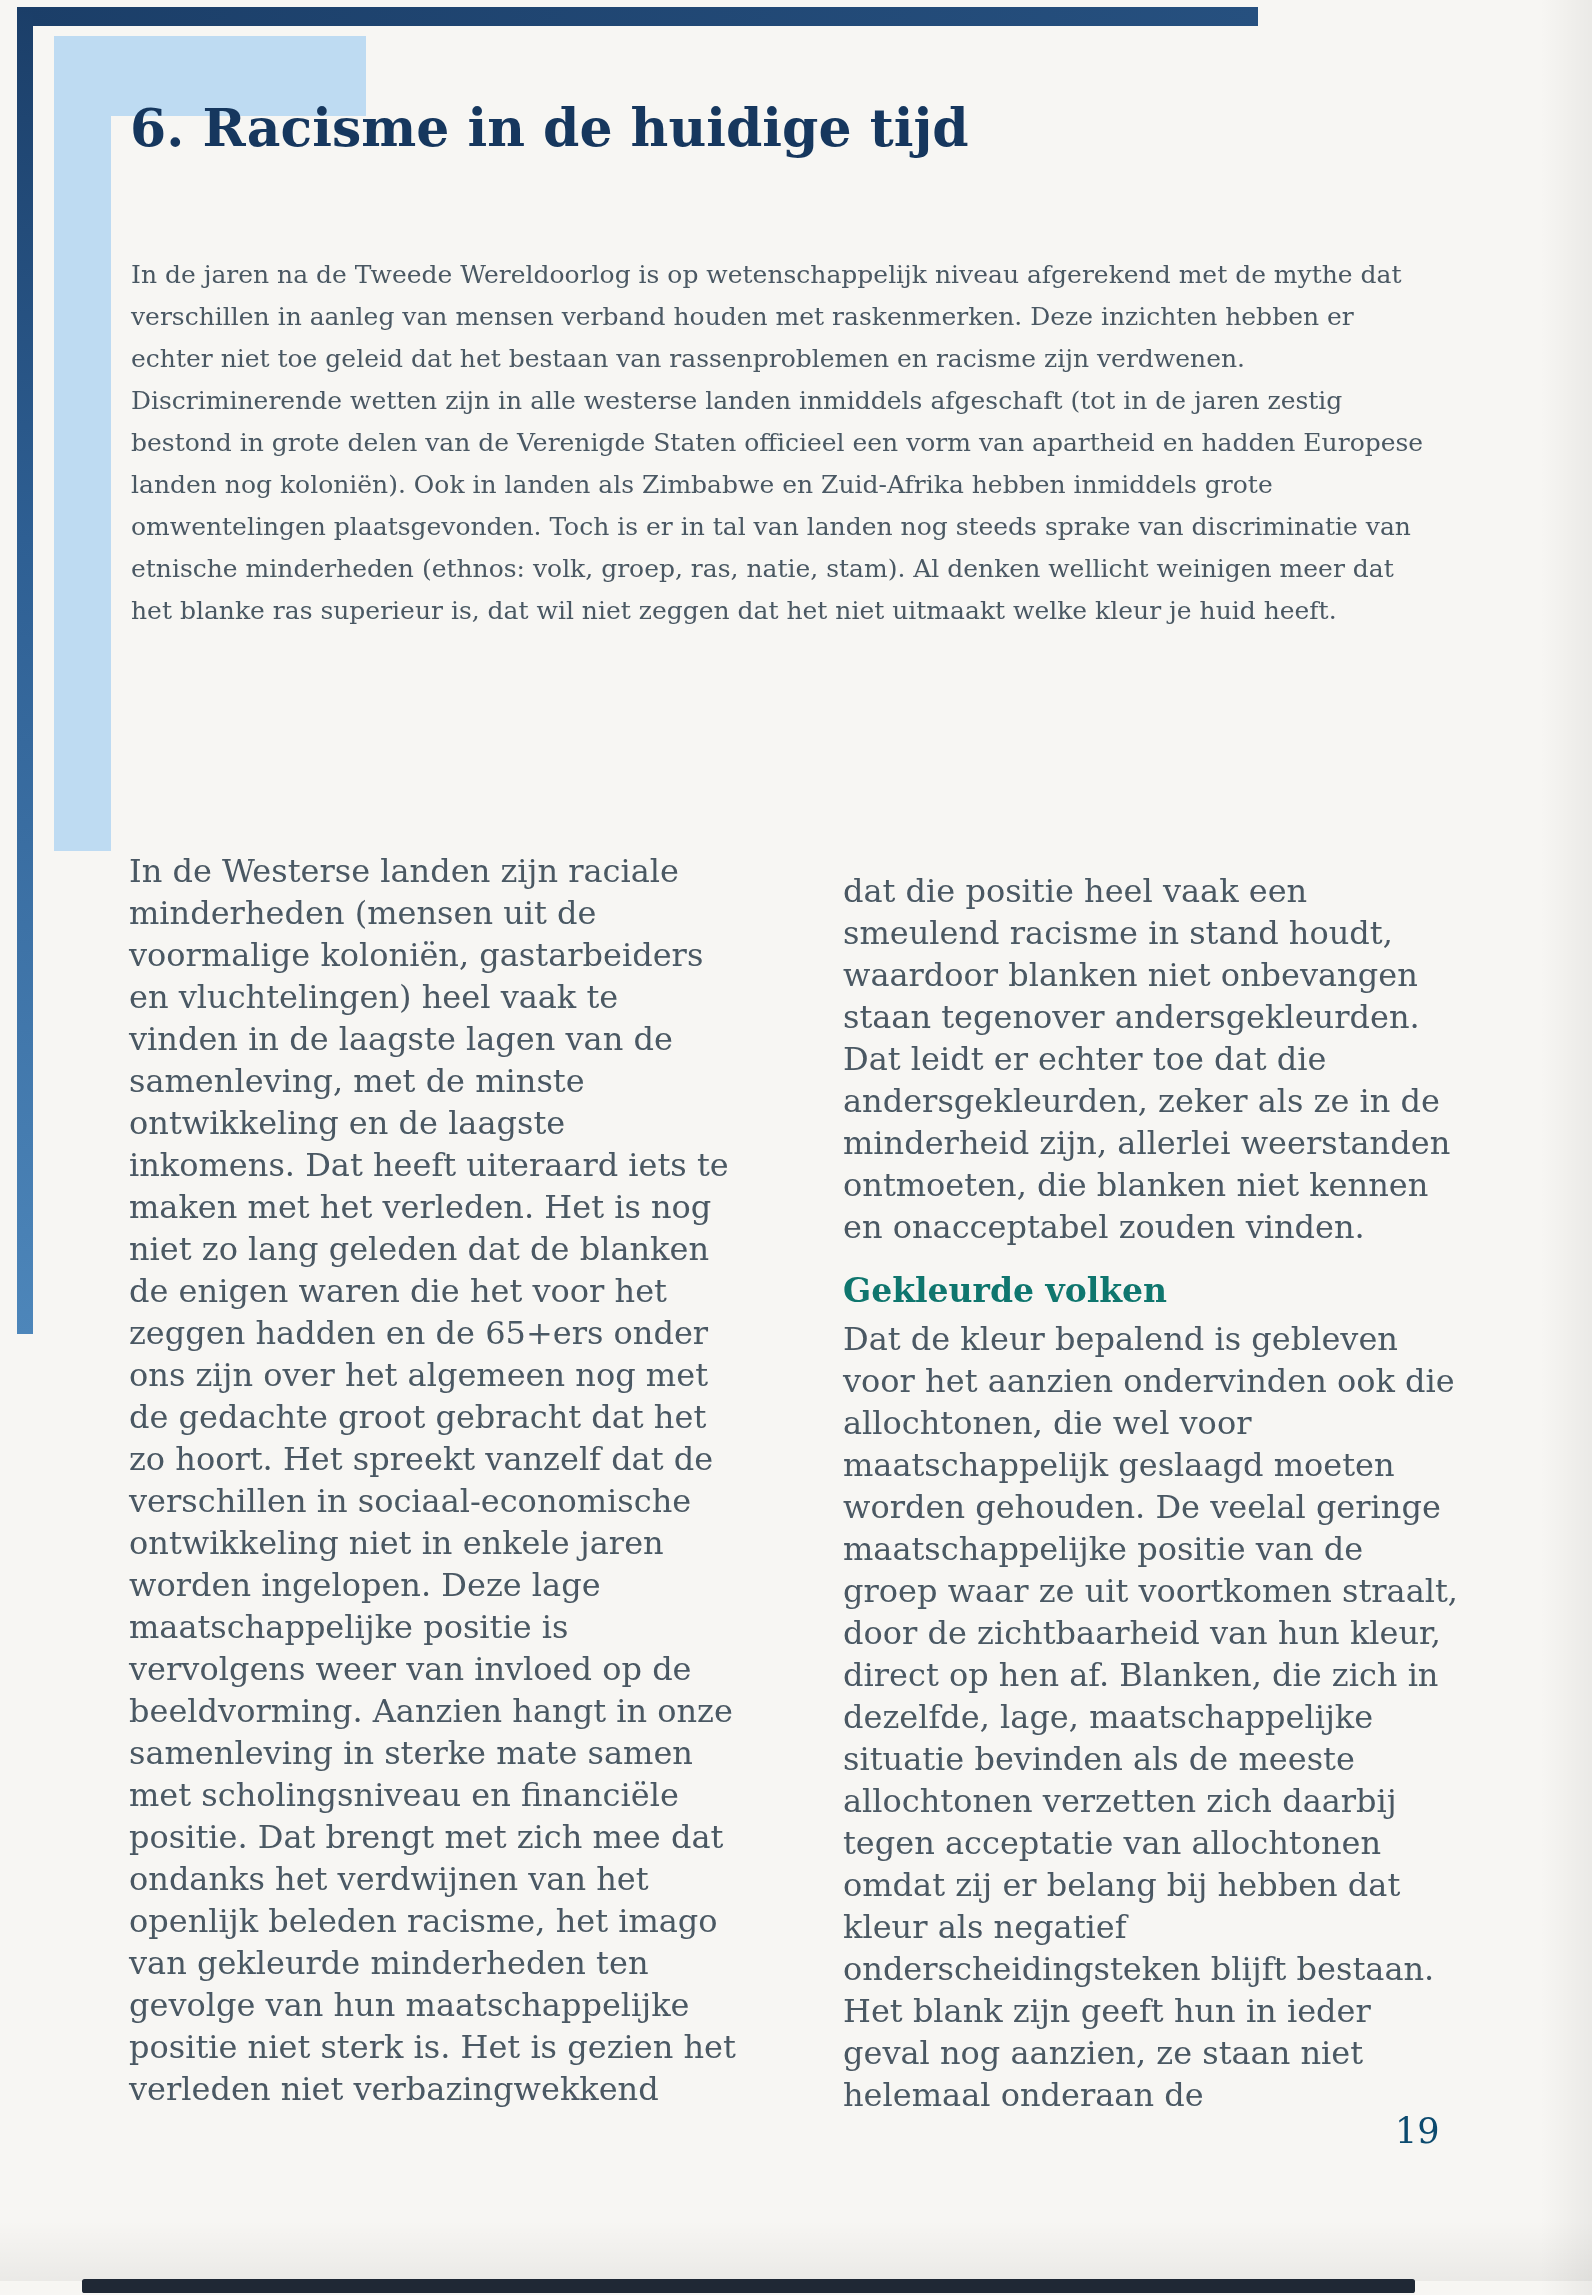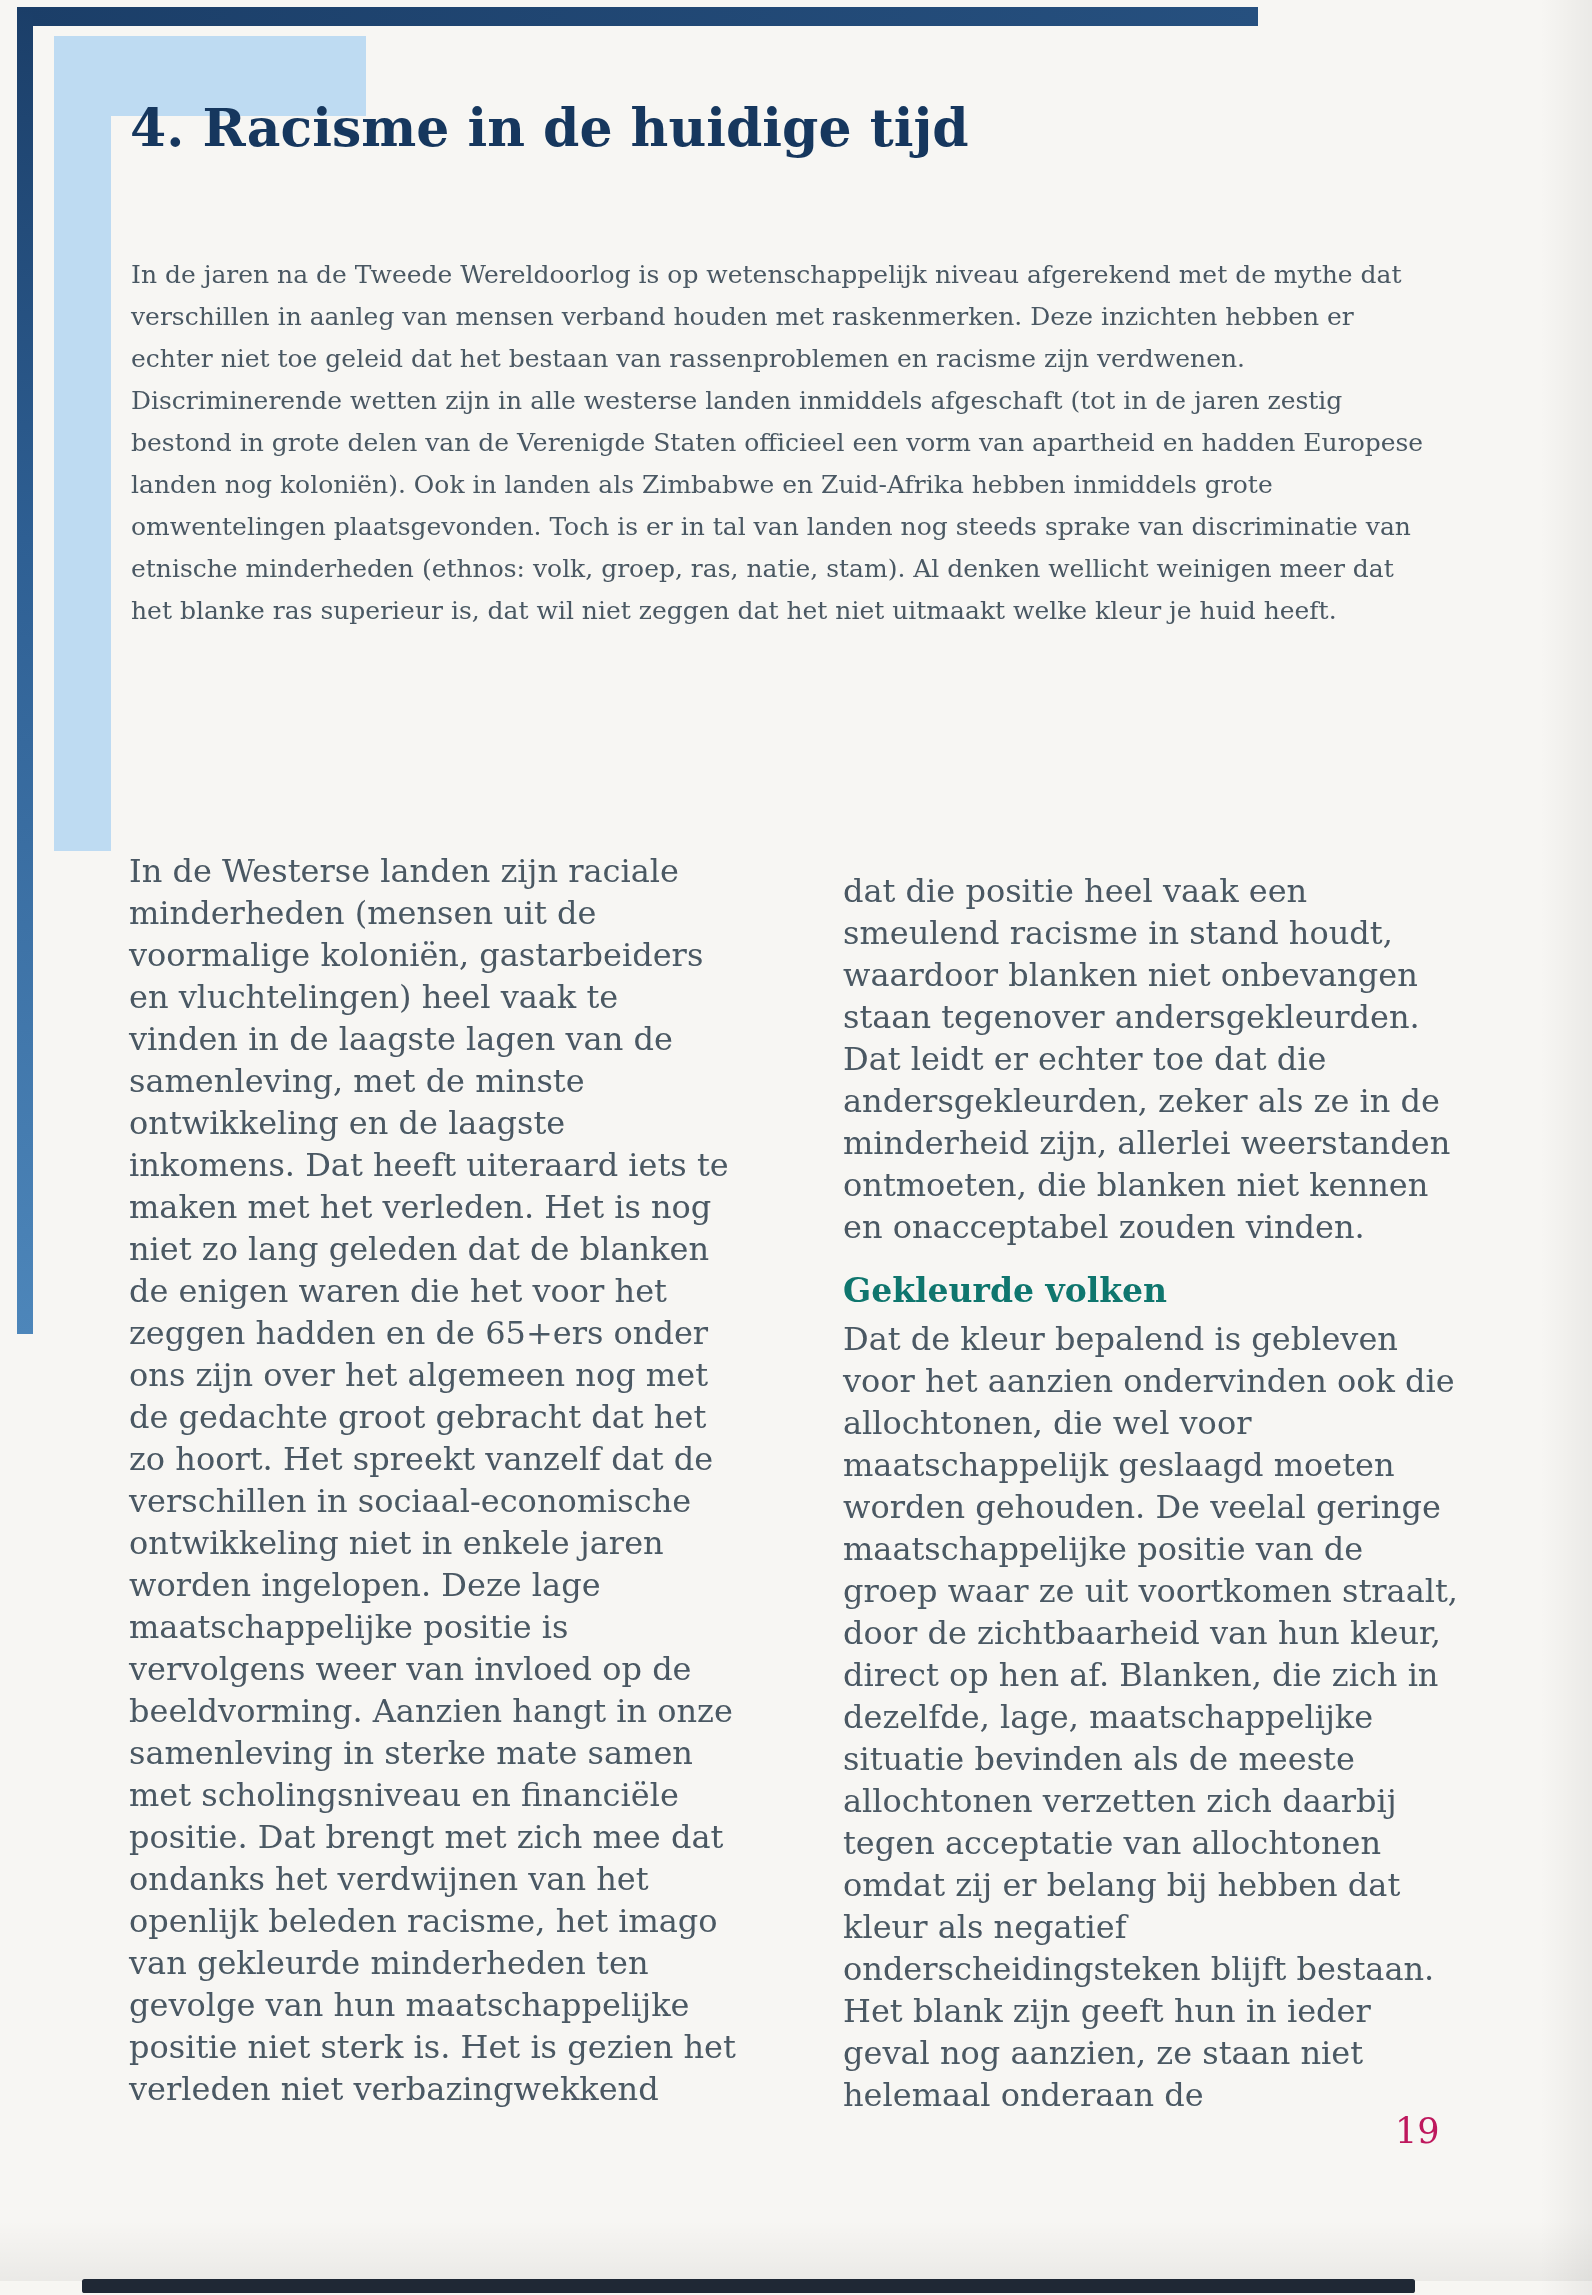--- a/index.html
+++ b/index.html
@@ -64,21 +64,21 @@
     font-size: 33px; font-weight: bold;
     color: #0f766e;
     margin-top: 22.4px;
     line-height: 42px;
   }
   .col-right .para2 { margin-top: 5.2px; }
 
   .page-number {
     position: absolute; left: 1395px; top: 2111px;
     font-size: 35px;
-    color: #be185d;
+    color: #0c4a6e;
   }
 
   
   .scan-edge-right {
     position: absolute; right: 0; top: 0;
     width: 52px; height: 100%;
     background: linear-gradient(90deg, rgba(0,0,0,0), rgba(0,0,0,0.05));
   }
   .scan-edge-bottom {
     position: absolute; left: 0; bottom: 14px;
@@ -95,21 +95,21 @@
 </head>
 <body>
 
 <div class="scan">
 
   <div class="top-bar"></div>
   <div class="left-bar"></div>
   <div class="band-top"></div>
   <div class="band-side"></div>
 
-  <h1 class="title">4. Racisme in de huidige tijd</h1>
+  <h1 class="title">6. Racisme in de huidige tijd</h1>
 
   <p class="intro">In de jaren na de Tweede Wereldoorlog is op wetenschappelijk niveau afgerekend met de mythe dat verschillen in aanleg van mensen verband houden met raskenmerken. Deze inzichten hebben er echter niet toe geleid dat het bestaan van rassenproblemen en racisme zijn verdwenen. Discriminerende wetten zijn in alle westerse landen inmiddels afgeschaft (tot in de jaren zestig bestond in grote delen van de Verenigde Staten officieel een vorm van apartheid en hadden Europese landen nog koloniën). Ook in landen als Zimbabwe en Zuid-Afrika hebben inmiddels grote omwentelingen plaatsgevonden. Toch is er in tal van landen nog steeds sprake van discriminatie van etnische minderheden (ethnos: volk, groep, ras, natie, stam). Al denken wellicht weinigen meer dat het blanke ras superieur is, dat wil niet zeggen dat het niet uitmaakt welke kleur je huid heeft.</p>
 
   <div class="col col-left">
     <p>In de Westerse landen zijn raciale minderheden (mensen uit de voormalige koloniën, gastarbeiders en vluchtelingen) heel vaak te vinden in de laagste lagen van de samenleving, met de minste ontwikkeling en de laagste inkomens. Dat heeft uiteraard iets te maken met het verleden. Het is nog niet zo lang geleden dat de blanken de enigen waren die het voor het zeggen hadden en de 65+ers onder ons zijn over het algemeen nog met de gedachte groot gebracht dat het zo hoort. Het spreekt vanzelf dat de verschillen in sociaal-economische ontwikkeling niet in enkele jaren worden ingelopen. Deze lage maatschappelijke positie is vervolgens weer van invloed op de beeldvorming. Aanzien hangt in onze samenleving in sterke mate samen met scholingsniveau en financiële positie. Dat brengt met zich mee dat ondanks het verdwijnen van het openlijk beleden racisme, het imago van gekleurde minderheden ten gevolge van hun maatschappelijke positie niet sterk is. Het is gezien het verleden niet verbazingwekkend</p>
   </div>
 
   <div class="col col-right">
     <p class="para1">dat die positie heel vaak een smeulend racisme in stand houdt, waardoor blanken niet onbevangen staan tegenover andersgekleurden. Dat leidt er echter toe dat die andersgekleurden, zeker als ze in de minderheid zijn, allerlei weerstanden ontmoeten, die blanken niet kennen en onacceptabel zouden vinden.</p>
     <h2 class="subheading">Gekleurde volken</h2>

